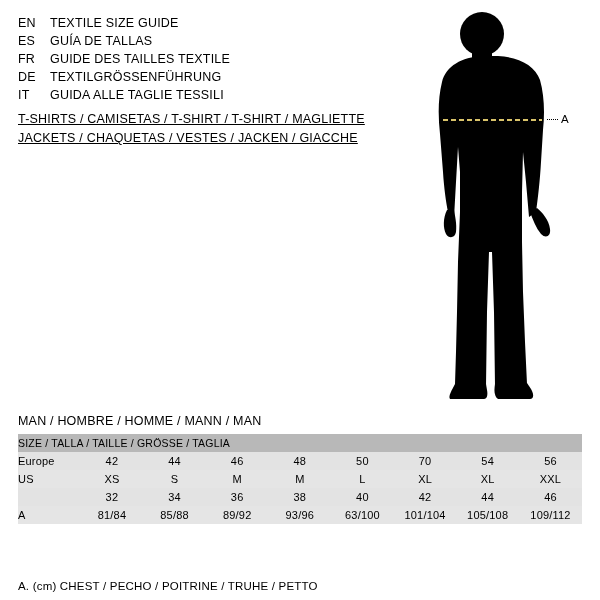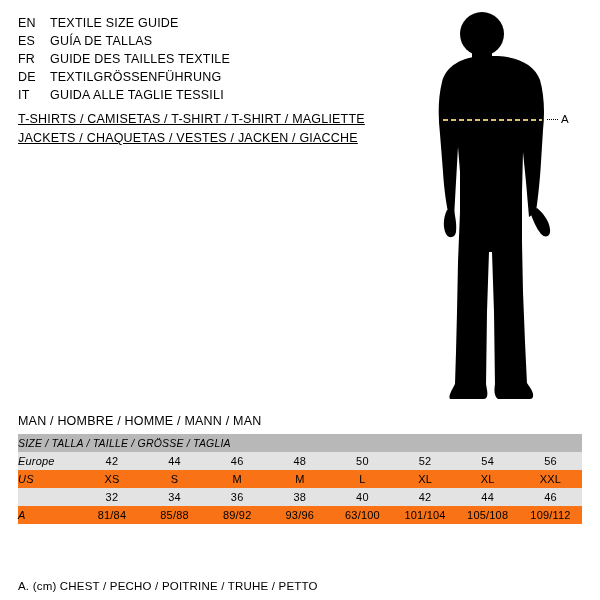--- a/index.html
+++ b/index.html
@@ -119,27 +119,26 @@
   }
   tr.row-head td {
     background: #b8b8b8;
     font-size: 10.5px;
   }
   tr.row-shade td {
     background: #e3e3e3;
     margin-top: 28px;
   }
   tr.row-plain td {
-    background: #f97316;
+    background: #e5e5e5;
   }
   td.lbl {
     width: 84px;
     padding-left: 2px;
     text-align: left;
-    font-style: italic;
   }
   td.val {
     text-align: center;
     width: 60px;
   }
 
   
   .footnote {
     position: absolute;
     left: 18px;
@@ -249,21 +248,21 @@
           <tr class="row-head">
         <td class="lbl" colspan="9">SIZE / TALLA / TAILLE / GRÖSSE / TAGLIA</td>
       </tr>
       <tr class="row-shade">
         <td class="lbl">Europe</td>
         <td class="val">42</td>
         <td class="val">44</td>
         <td class="val">46</td>
         <td class="val">48</td>
         <td class="val">50</td>
-        <td class="val">52</td>
+        <td class="val">70</td>
         <td class="val">54</td>
         <td class="val">56</td>
       </tr>
       <tr class="row-plain">
         <td class="lbl">US</td>
         <td class="val">XS</td>
         <td class="val">S</td>
         <td class="val">M</td>
         <td class="val">M</td>
         <td class="val">L</td>

